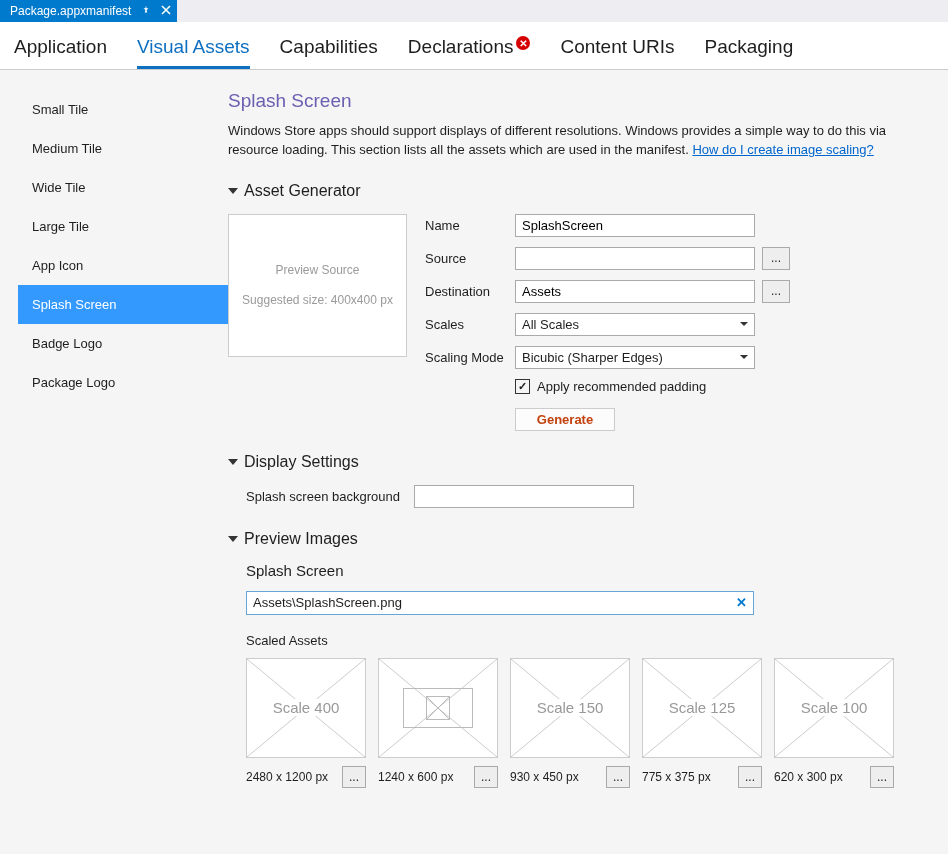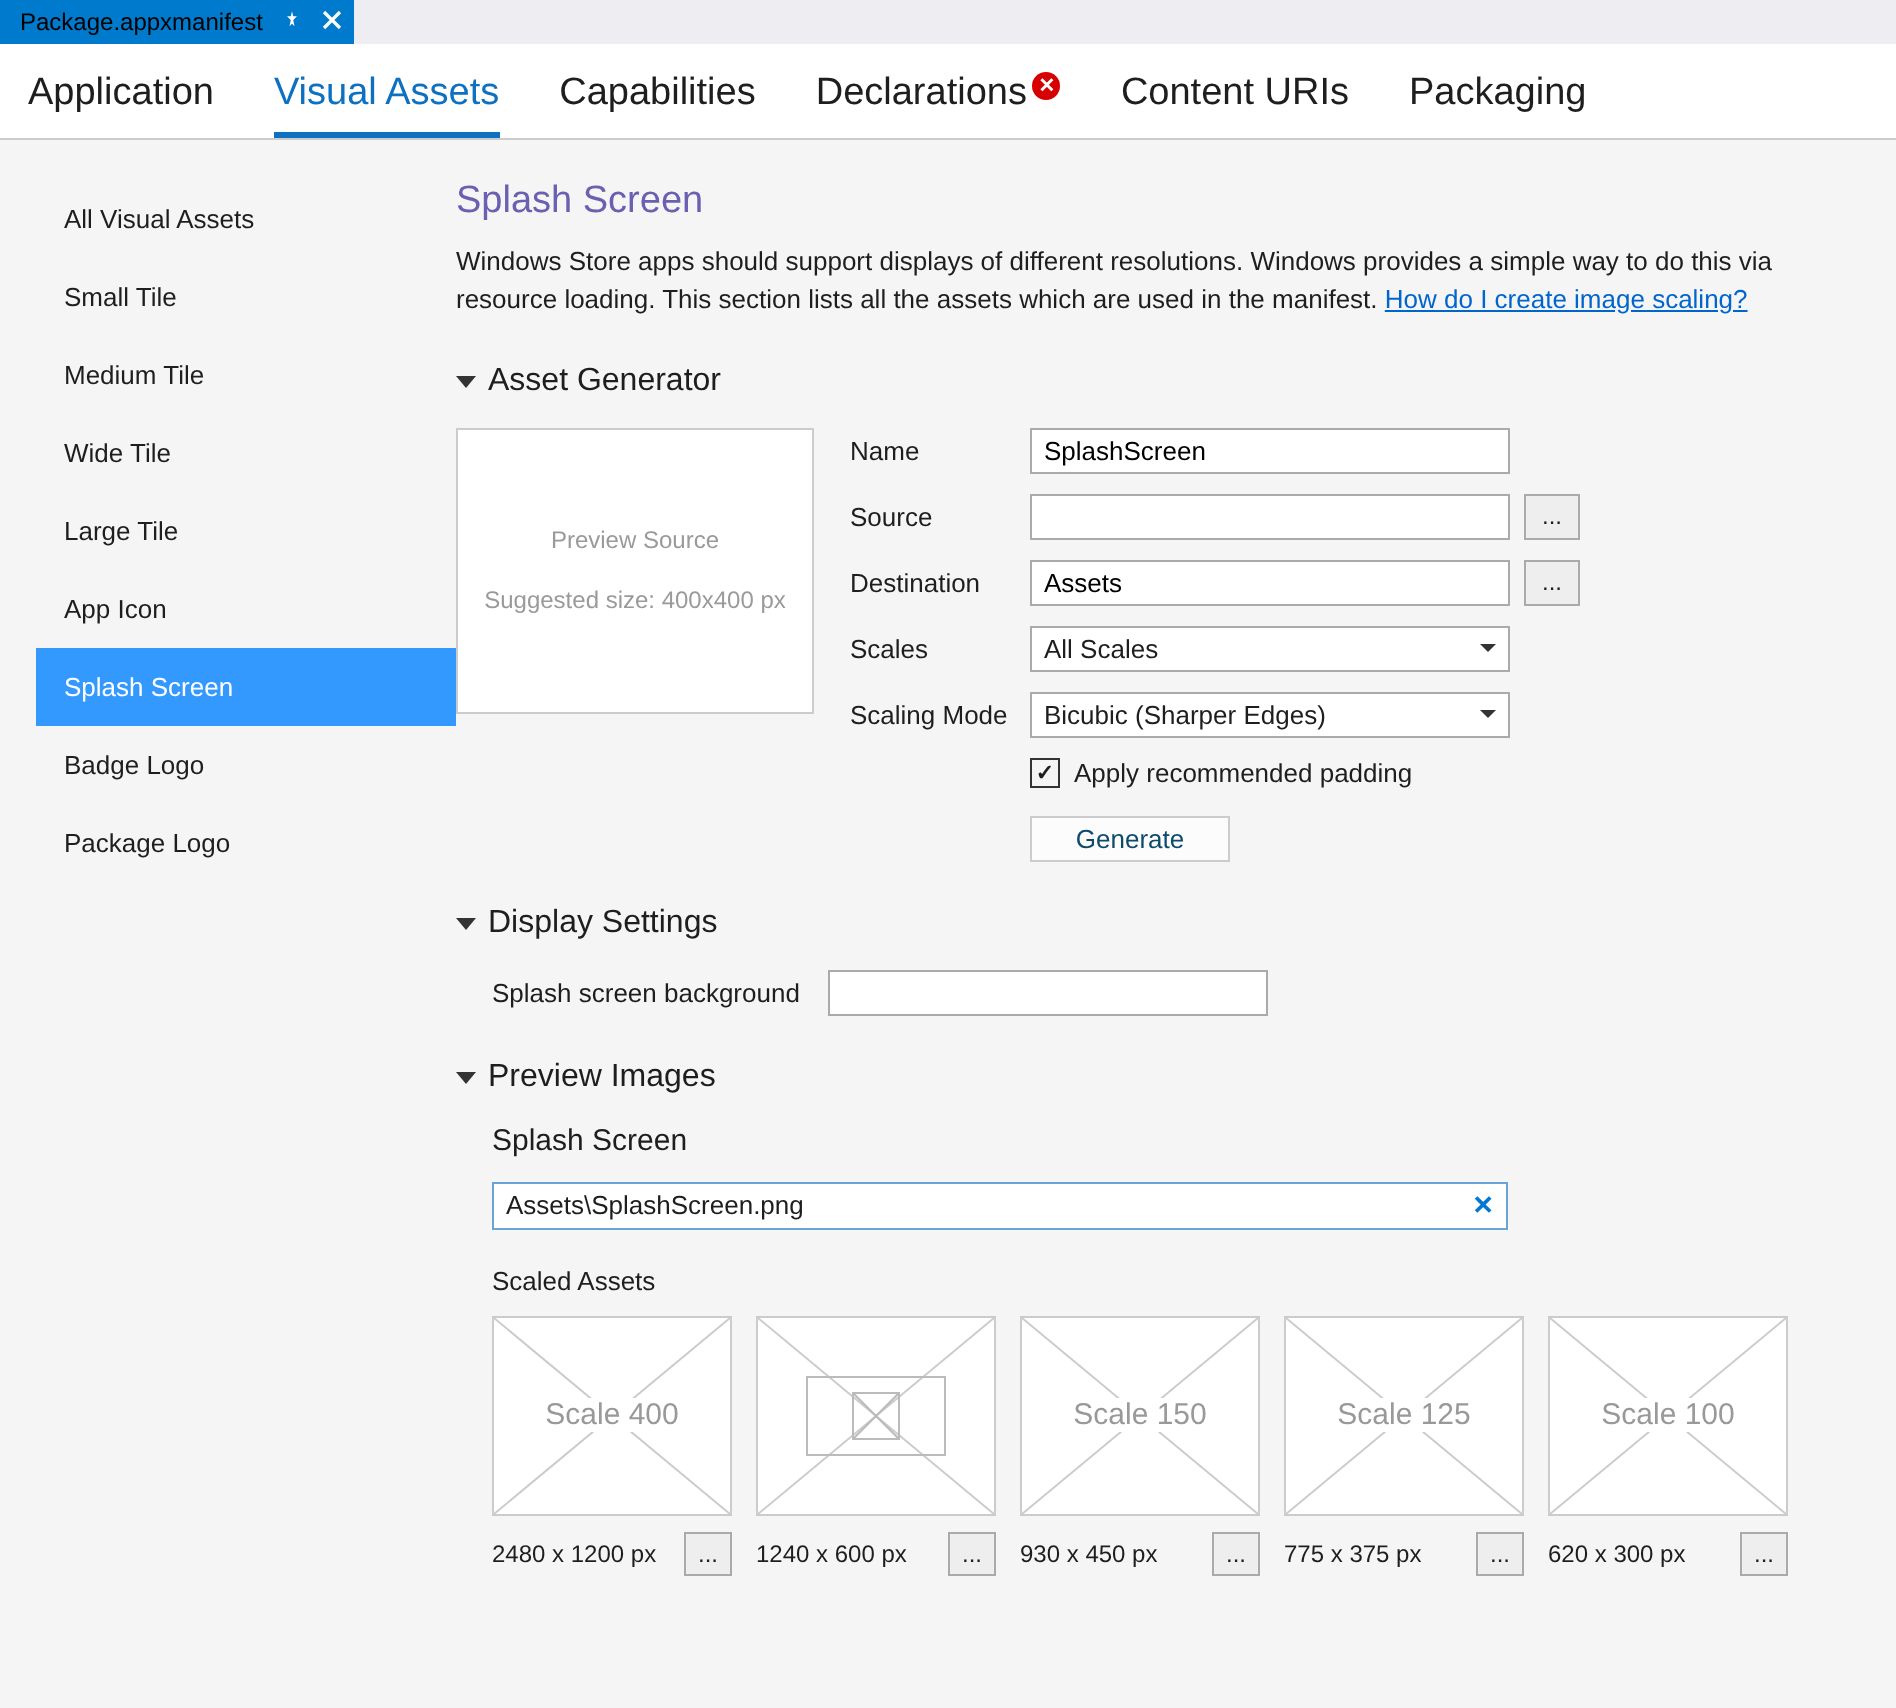--- a/index.html
+++ b/index.html
@@ -1,19 +1,19 @@
 <!DOCTYPE html>
 <html><head>
   <meta charset="utf-8">
   <style>
     * { box-sizing: border-box; margin: 0; padding: 0; font-family: "Segoe UI", Arial, sans-serif; }
     body { background: #f5f5f5; width: 948px; height: 854px; overflow: hidden; font-size: 13px; color: #1e1e1e; }
     
     .tab-strip { background: #eeeef2; height: 22px; display: flex; align-items: stretch; }
-    .doc-tab { background: #007acc; color: #000000; padding: 2px 6px 2px 10px; font-size: 12px; display: flex; align-items: center; gap: 10px; }
+    .doc-tab { background: #007acc; color: #ffffff; padding: 2px 6px 2px 10px; font-size: 12px; display: flex; align-items: center; gap: 10px; }
     .pin-icon svg { width: 10px; height: 10px; fill: #fff; }
     .close-icon svg { width: 10px; height: 10px; stroke: #fff; stroke-width: 1.6; }
     
     .main-tabs { background: #fff; display: flex; align-items: flex-end; padding: 14px 14px 0 14px; gap: 30px; border-bottom: 1px solid #ccc; }
     .main-tab { font-size: 19px; color: #1e1e1e; padding-bottom: 8px; cursor: pointer; border-bottom: 3px solid transparent; display: flex; align-items: flex-start; gap: 3px; }
     .main-tab.active { color: #0e70c0; border-bottom-color: #0e70c0; }
     .error-icon { width: 14px; height: 14px; border-radius: 50%; background: #d60000; color: #fff; font-weight: bold; font-size: 10px; display: inline-flex; align-items: center; justify-content: center; }
     
     .content { display: flex; padding-top: 20px; }
     .sidebar { width: 228px; padding-left: 18px; flex-shrink: 0; }
@@ -34,21 +34,21 @@
     .form { flex: 1; }
     .form-row { display: flex; align-items: center; margin-bottom: 10px; }
     .form-label { width: 90px; font-size: 13px; }
     .input { height: 23px; border: 1px solid #aaa; background: #fff; padding: 2px 6px; font-size: 13px; width: 240px; }
     .dropdown { height: 23px; border: 1px solid #aaa; background: #fff; padding: 2px 6px; font-size: 13px; width: 240px; display: flex; align-items: center; justify-content: space-between; text-align: center; }
     .dd-caret { width: 0; height: 0; border-left: 4px solid transparent; border-right: 4px solid transparent; border-top: 4px solid #333; }
     .browse-btn { width: 28px; height: 23px; margin-left: 7px; border: 1px solid #aaa; background: #eee; font-size: 12px; display: flex; align-items: center; justify-content: center; cursor: pointer; }
     .offset { margin-left: 90px; }
     .checkbox-row { display: flex; align-items: center; gap: 7px; }
     .checkbox { width: 15px; height: 15px; border: 1px solid #333; display: flex; align-items: center; justify-content: center; font-size: 11px; font-weight: bold; }
-    .generate-btn { margin-top: 14px; width: 100px; height: 23px; border: 1px solid #ccc; background: #fcfcfc; color: #0c4a6e; display: flex; align-items: center; justify-content: center; }
+    .generate-btn { margin-top: 14px; width: 100px; height: 23px; border: 1px solid #ccc; background: #fcfcfc; color: #c2410c; display: flex; align-items: center; justify-content: center; font-weight: bold; }
     
     .display-form-row { display: flex; align-items: center; margin-bottom: 10px; margin-left: 18px; }
     .display-label { width: 168px; font-size: 13px; }
     
     .preview-sub { margin-left: 18px; margin-top: 4px; }
     .preview-title { font-size: 15px; margin-bottom: 12px; }
     .path-input { display: flex; align-items: center; justify-content: space-between; border: 1px solid #6aa3d6; background: #fff; height: 24px; padding: 0 6px; width: 508px; font-size: 13px; }
     .clear-x { color: #0078d4; font-weight: bold; cursor: pointer; }
     .scaled-label { margin-top: 18px; margin-bottom: 10px; font-size: 13px; }
     
@@ -101,21 +101,20 @@
       <span>Content URIs</span>
     </div>
     <div class="main-tab">
       <span>Packaging</span>
     </div>
   </div>
 
 <div class="content">
 
   <div class="sidebar" id="sidebar">
-      <div class="sidebar-item">All Visual Assets</div>
       <div class="sidebar-item">Small Tile</div>
       <div class="sidebar-item">Medium Tile</div>
       <div class="sidebar-item">Wide Tile</div>
       <div class="sidebar-item">Large Tile</div>
       <div class="sidebar-item">App Icon</div>
       <div class="sidebar-item selected">Splash Screen</div>
       <div class="sidebar-item">Badge Logo</div>
       <div class="sidebar-item">Package Logo</div>
     </div>
 

